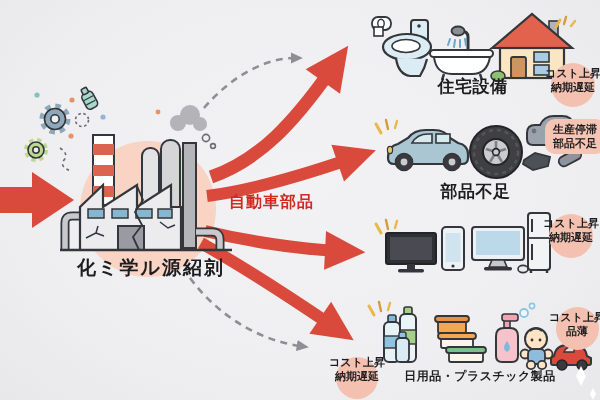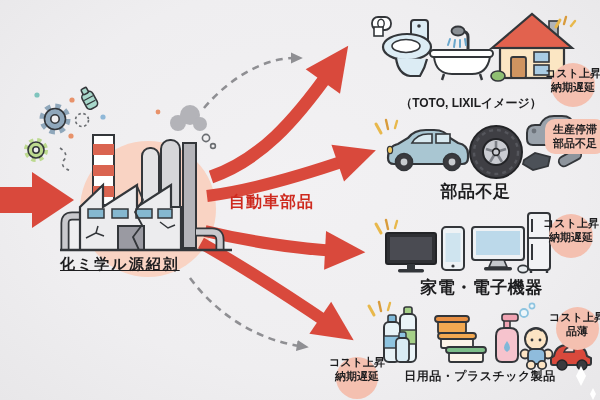--- a/index.html
+++ b/index.html
@@ -3,21 +3,21 @@
 <meta charset="utf-8">
 <style>
   html,body{margin:0;padding:0;background:#ffffff;font-family:"Liberation Sans","DejaVu Sans",sans-serif;}
   #canvas{position:relative;width:600px;height:400px;overflow:hidden;
           background:radial-gradient(ellipse at 50% 45%, #f2f1f3 0%, #efeef0 62%, #e8e7e9 100%);}
   #gfx{position:absolute;left:0;top:0;width:600px;height:400px;z-index:1;}
   .txt{position:absolute;z-index:3;color:#1d1d1f;font-weight:bold;white-space:nowrap;}
   .title{font-size:17px;text-align:center;letter-spacing:0.5px;}
   .subtitle{font-size:12px;text-align:center;letter-spacing:0px;}
   .flow{font-size:16px;color:#ce2a1f;letter-spacing:1px;}
-  .factory-label{font-size:15px;text-align:left;letter-spacing:2px;text-decoration:underline;}
+  .factory-label{font-size:19px;text-align:right;letter-spacing:2px;}
   .badge{position:absolute;z-index:3;font-weight:bold;font-size:11px;line-height:1.3;
          text-align:center;color:#1d1d1f;white-space:nowrap;}
   .badge .bg{position:absolute;border-radius:50%;background:#f4c0b0;z-index:-1;}
   .badge .bg.oval{border-radius:10px;background:#f6c4b4;}
   .badge span{display:block;position:relative;}
 </style>
 </head>
 <body>
 
 <div id="canvas">
@@ -272,35 +272,34 @@
     <circle cx="582" cy="365" r="5" fill="#3a3a3e" stroke="#232427" stroke-width="1.4"></circle>
   </g>
   <path d="M581,366 l5,10 -5,10 -5,-10 Z" fill="#ffffff"></path>
   <path d="M593,388 l3,6 -3,6 -3,-6 Z" fill="#ffffff"></path>
 </svg>
 
   <div class="txt factory-label" style="left:60px;top:255px;width:165px;">化ミ学ル源紹剠</div>
 
   <div class="txt flow" style="left:229px;top:192px;">自動車部品</div>
 
-  <div class="txt subtitle" style="left:385px;top:95px;width:172px;">（TOTO, LIXILイメージ）</div>
+  <div class="txt title" style="left:395px;top:75px;width:155px;">住宅設備</div>
   <div class="badge" style="left:542px;top:66px;width:62px;">
     <span class="bg" style="left:9px;top:-3px;width:44px;height:44px;"></span>
     <span>コスト上昇</span>
     <span>納期遅延</span>
   </div>
 
   <div class="txt title" style="left:398px;top:180px;width:155px;">部品不足</div>
   <div class="badge" style="left:546px;top:122px;width:58px;">
     <span class="bg oval" style="left:-1px;top:-3px;width:60px;height:35px;"></span>
     <span>生産停滞</span>
     <span>部品不足</span>
   </div>
 
-  <div class="txt title" style="left:404px;top:276px;width:155px;">家電・電子機器</div>
   <div class="badge" style="left:540px;top:216px;width:62px;">
     <span class="bg" style="left:9px;top:-2px;width:44px;height:44px;"></span>
     <span>コスト上昇</span>
     <span>納期遅延</span>
   </div>
 
   <div class="txt title" style="left:381px;top:368px;width:198px;font-size:12px;">日用品・プラスチック製品</div>
   <div class="badge" style="left:548px;top:310px;width:58px;">
     <span class="bg" style="left:8px;top:-3px;width:43px;height:43px;"></span>
     <span>コスト上昇</span>

